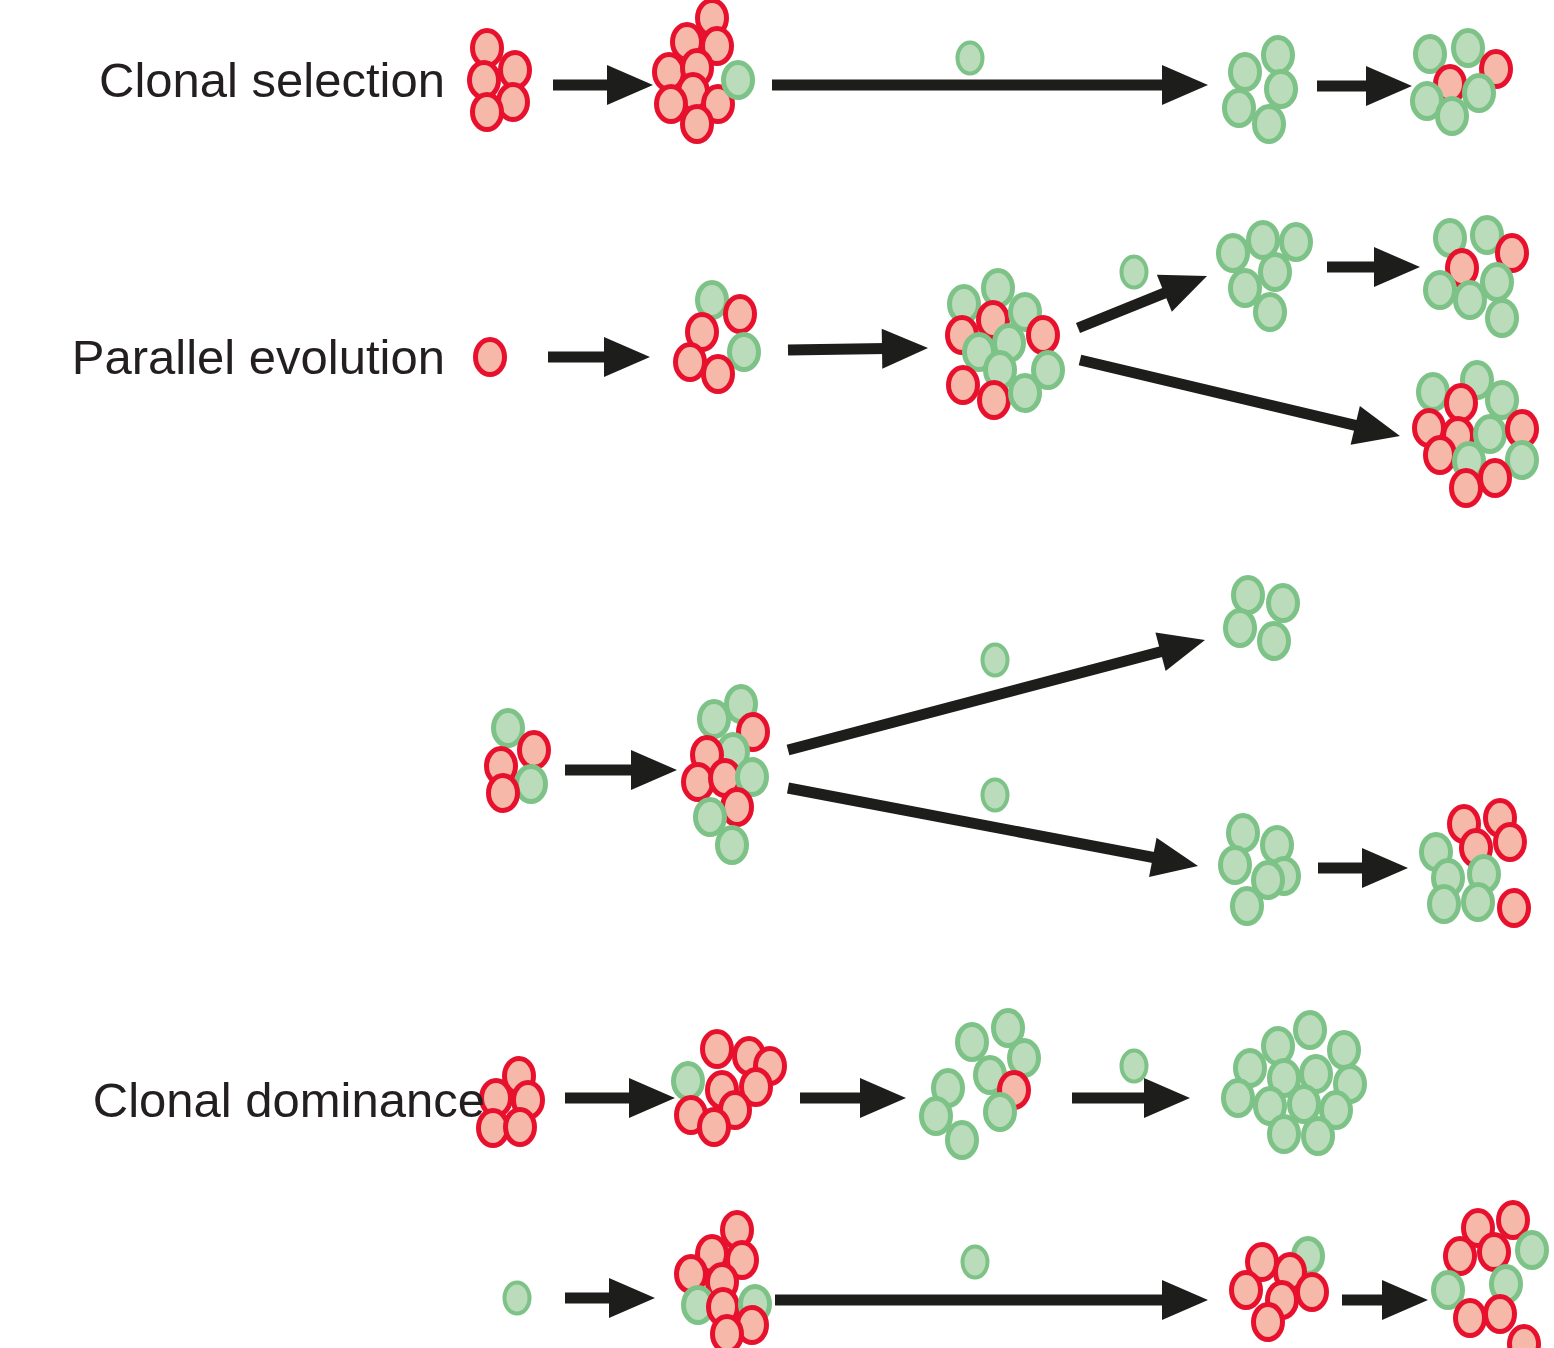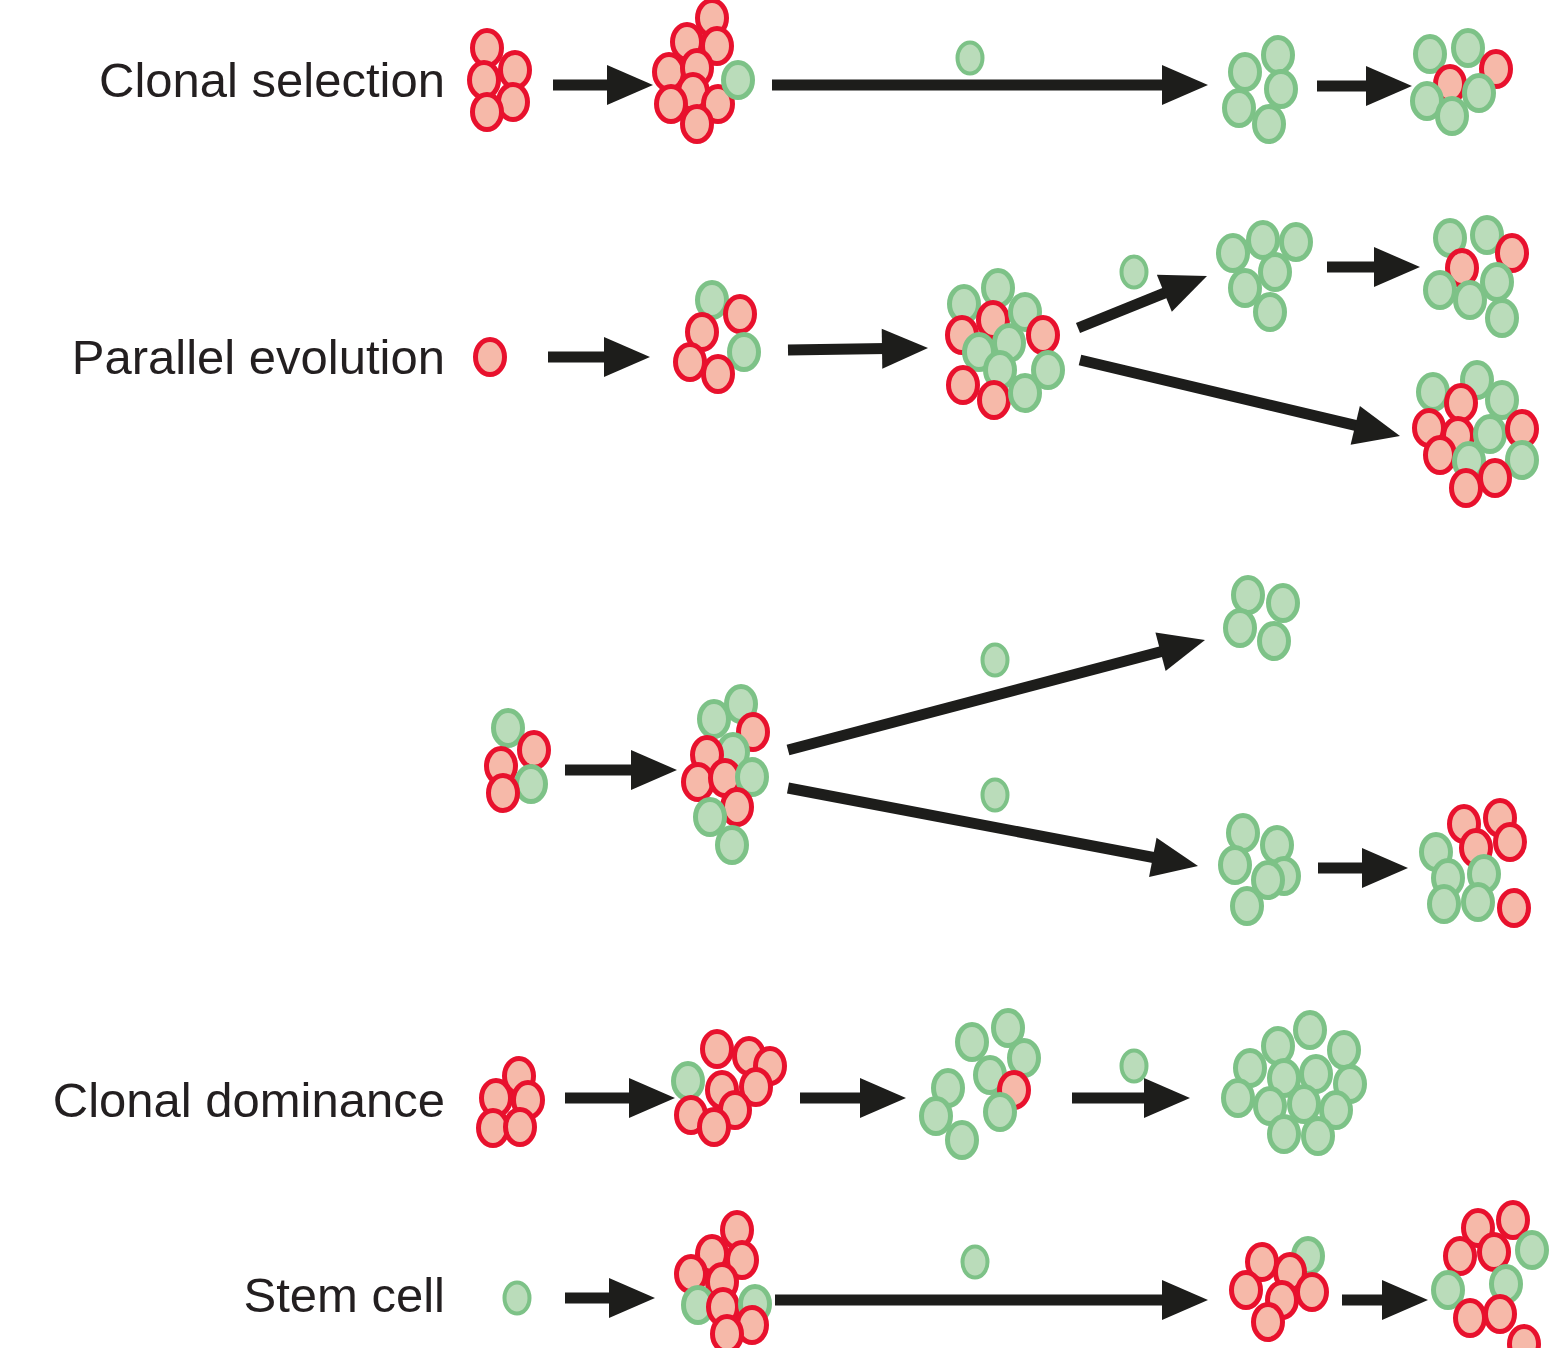--- a/index.html
+++ b/index.html
@@ -240,15 +240,14 @@
       <ellipse cx="1506" cy="1284" rx="14.5" ry="17.5" fill="#badcba" stroke="#7dc287" stroke-width="5"></ellipse>
       <ellipse cx="1470" cy="1318" rx="14.5" ry="17.5" fill="#f6b9a9" stroke="#e8112d" stroke-width="5"></ellipse>
       <ellipse cx="1500" cy="1314" rx="14.5" ry="17.5" fill="#f6b9a9" stroke="#e8112d" stroke-width="5"></ellipse>
       <ellipse cx="1524" cy="1344" rx="14.5" ry="17.5" fill="#f6b9a9" stroke="#e8112d" stroke-width="5"></ellipse>
       <ellipse cx="517" cy="1298" rx="12.5" ry="15.5" fill="#badcba" stroke="#7dc287" stroke-width="4"></ellipse>
       <ellipse cx="975" cy="1262" rx="12.5" ry="15.5" fill="#badcba" stroke="#7dc287" stroke-width="4"></ellipse>
     </svg>
 
   <div class="row-label" style="right: 1109px; top: 80px;">Clonal selection</div>
   <div class="row-label" style="right: 1109px; top: 357px; margin-left: 32px;">Parallel evolution</div>
-  <div class="row-label" style="right: 1109px; top: 1100px;">Clonal dominance</div>
-  <div class="row-label" style="right: 1109px; top: 1295px;">Stem cell</div>
+  <div class="row-label" style="right: 1069px; top: 1100px;">Clonal dominance</div>
 </div>
 
 </body></html>

